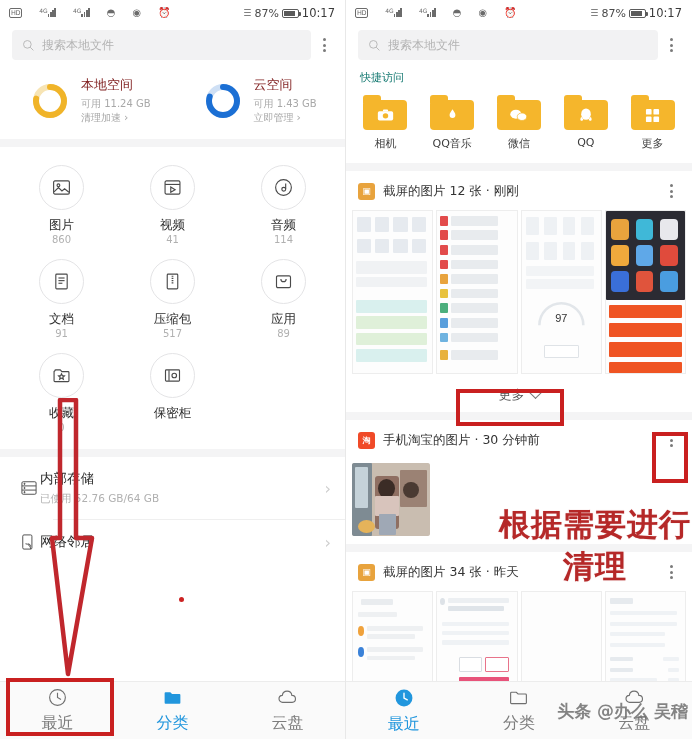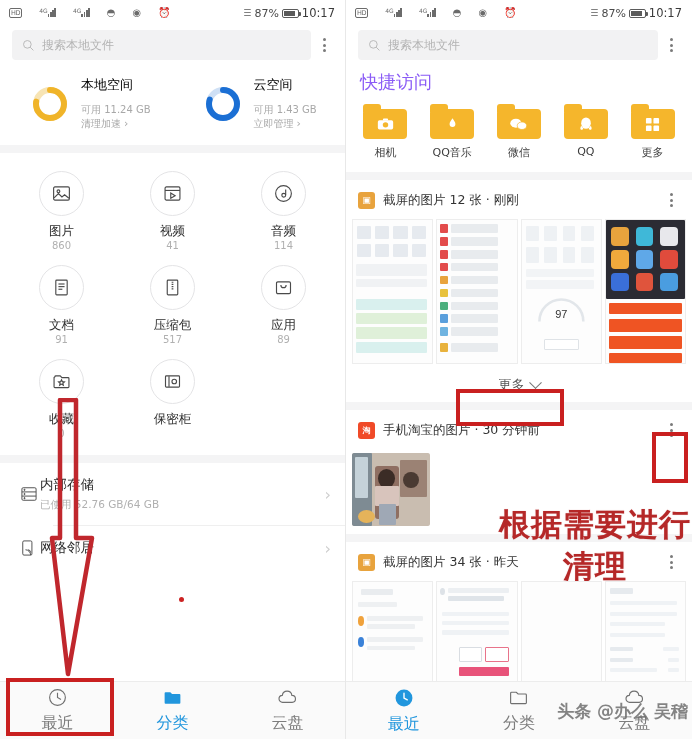--- a/index.html
+++ b/index.html
@@ -54,21 +54,21 @@
     width: 26px; display: flex; flex-direction: column; align-items: center;
     gap: 2.5px; cursor: pointer; padding: 4px 0;
   }
   .kebab i { width: 3px; height: 3px; border-radius: 50%; background: #7a7a7a; display: block; }
 
   
   .storage { display: flex; padding: 8px 0 14px; }
   .scard { flex: 1; display: flex; align-items: center; gap: 11px; padding-left: 30px; }
   .ring { width: 40px; height: 40px; border-radius: 50%; position: relative; flex: none; }
   .ring svg { display: block; }
-  .scard-txt .t { font-size: 13px; color: #000000; margin-bottom: 9px; }
+  .scard-txt .t { font-size: 13px; color: #7f1d1d; margin-bottom: 3px; }
   .scard-txt .s { font-size: 10px; color: #a8a8a8; line-height: 14px; }
   .scard-txt .a { font-size: 10px; color: #a8a8a8; line-height: 14px; }
   .scard-txt .a::after { content: "\203A"; margin-left: 3px; font-size: 11px; }
   .hr { height: 8px; background: #f4f4f5; }
 
   
   .catgrid {
     display: grid; grid-template-columns: repeat(3, 1fr);
     row-gap: 12px; padding: 18px 6px 14px;
   }
@@ -88,21 +88,21 @@
   .listrow + .listrow::before {
     content: ""; position: absolute; left: 53px; right: 0; top: 0; height: 1px; background: #efefef;
   }
   .listrow .ic { width: 22px; display: flex; justify-content: center; flex: none; }
   .listrow .tx { flex: 1; }
   .listrow .tx .t1 { font-size: 13.5px; color: #2b2b2b; }
   .listrow .tx .t2 { font-size: 10.5px; color: #b0b0b0; margin-top: 4px; }
   .listrow .arr { color: #cfcfcf; font-size: 16px; }
 
   
-  .sechead { font-size: 18px; color: #8b5cf6; padding: 2px 0 10px 14px; }
+  .sechead { font-size: 11px; color: #0f766e; padding: 2px 0 10px 14px; }
   .quick { display: flex; padding: 0 6px 12px; }
   .qitem { flex: 1; display: flex; flex-direction: column; align-items: center; cursor: pointer; }
   .folder {
     width: 44px; height: 35px; position: relative; margin-bottom: 6px;
   }
   .folder .body {
     position: absolute; left: 0; right: 0; bottom: 0; top: 5px;
     background: #f5b62c; border-radius: 4px;
   }
   .folder .tab {
@@ -117,21 +117,21 @@
   .qitem .qn { font-size: 11px; color: #3d3d3d; }
 
   
   .grouphead { display: flex; align-items: center; padding: 9px 8px 8px 12px; gap: 8px; }
   .appicon {
     width: 17px; height: 17px; border-radius: 3px; flex: none;
     display: flex; align-items: center; justify-content: center;
     font-size: 9px; color: #fff; font-weight: bold;
   }
   .grouphead .gt { font-size: 12.5px; color: #333; flex: 1; }
-  .thumbrow { display: flex; gap: 3px; padding: 0 6px; height: 145px; }
+  .thumbrow { display: flex; gap: 3px; padding: 0 6px; height: 164px; }
   .thumb { flex: 1; border: 1px solid #ededed; background: #fdfdfd; overflow: hidden; position: relative; }
   .morebtn {
     display: flex; align-items: center; justify-content: center; gap: 6px;
     height: 34px; font-size: 13px; color: #555; cursor: pointer; margin-top: 4px;
   }
   .chev { width: 9px; height: 9px; border-right: 1.6px solid #777; border-bottom: 1.6px solid #777; transform: rotate(45deg) translate(-2px,-2px); }
 
   .photorow { display: flex; padding: 4px 6px 8px; gap: 4px; height: 85px; }
   .photo { width: 78px; border-radius: 2px; overflow: hidden; position: relative; flex: none; }
 

